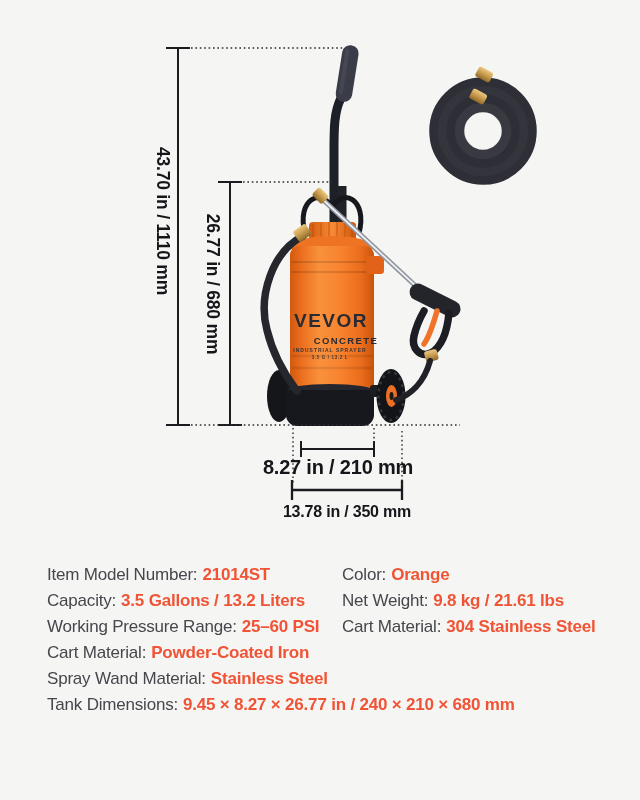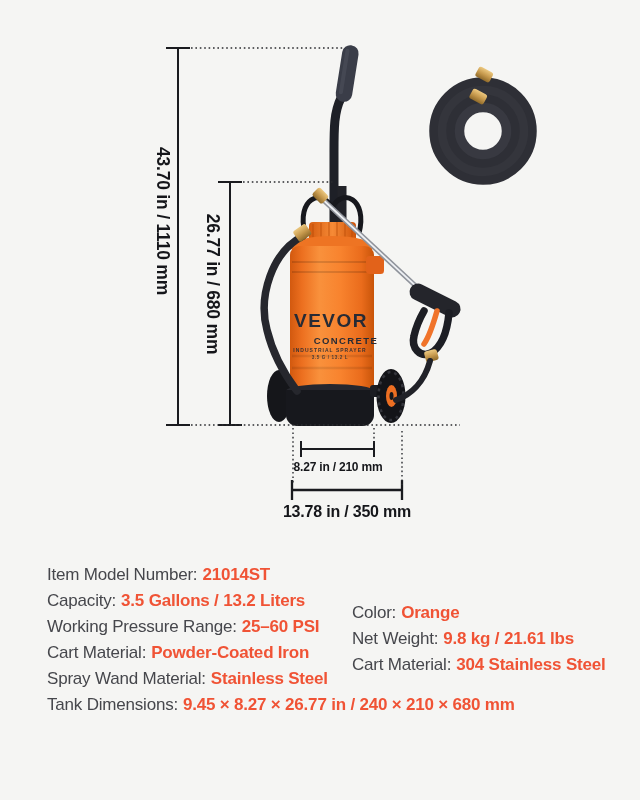--- a/index.html
+++ b/index.html
@@ -10,40 +10,40 @@
   }
   svg.fig { position:absolute; left:0; top:0; }
 
   
   .dim {
     position:absolute; color:#15161a; font-weight:600; white-space:nowrap;
     letter-spacing:-0.2px;
   }
   .dim-v { transform:translate(-50%,-50%) rotate(90deg); font-size:17.5px; }
   .dim-h { transform:translate(-50%,-50%); }
-  .dim-h1 { font-size:12px; }
+  .dim-h1 { font-size:20px; }
   .dim-h2 { font-size:16px; }
 
   
   .tank-text {
     position:absolute; transform:translate(-50%,-50%);
     color:#272b35; white-space:nowrap; text-align:center;
   }
   .tt-brand { font-size:19px; font-weight:800; letter-spacing:1.5px;text-align:center; }
   .tt-line1 { font-size:9.5px; font-weight:800; letter-spacing:1.4px; }
   .tt-line2 { font-size:5px;  font-weight:700; letter-spacing:1px; opacity:.9; }
   .tt-line3 { font-size:4.6px; font-weight:700; letter-spacing:.6px; opacity:.8; }
 
   
   .specs {
     position:absolute; left:47px; top:562px;
     font-size:17px; line-height:26px; letter-spacing:-0.2px;
     color:#46474c;
   }
-  .specs-right { left:352px;margin-top:38px; }
+  .specs-right { left:342px; }
   .spec-row { white-space:nowrap; }
   .spec-row .lbl { color:#46474c; margin-right:5px; }
   .spec-row .val { color:#f05335; font-weight:bold; }
 </style>
 </head>
 <body>
 
 <div class="stage">
 
   <svg class="fig" width="640" height="545" viewBox="0 0 640 545">

